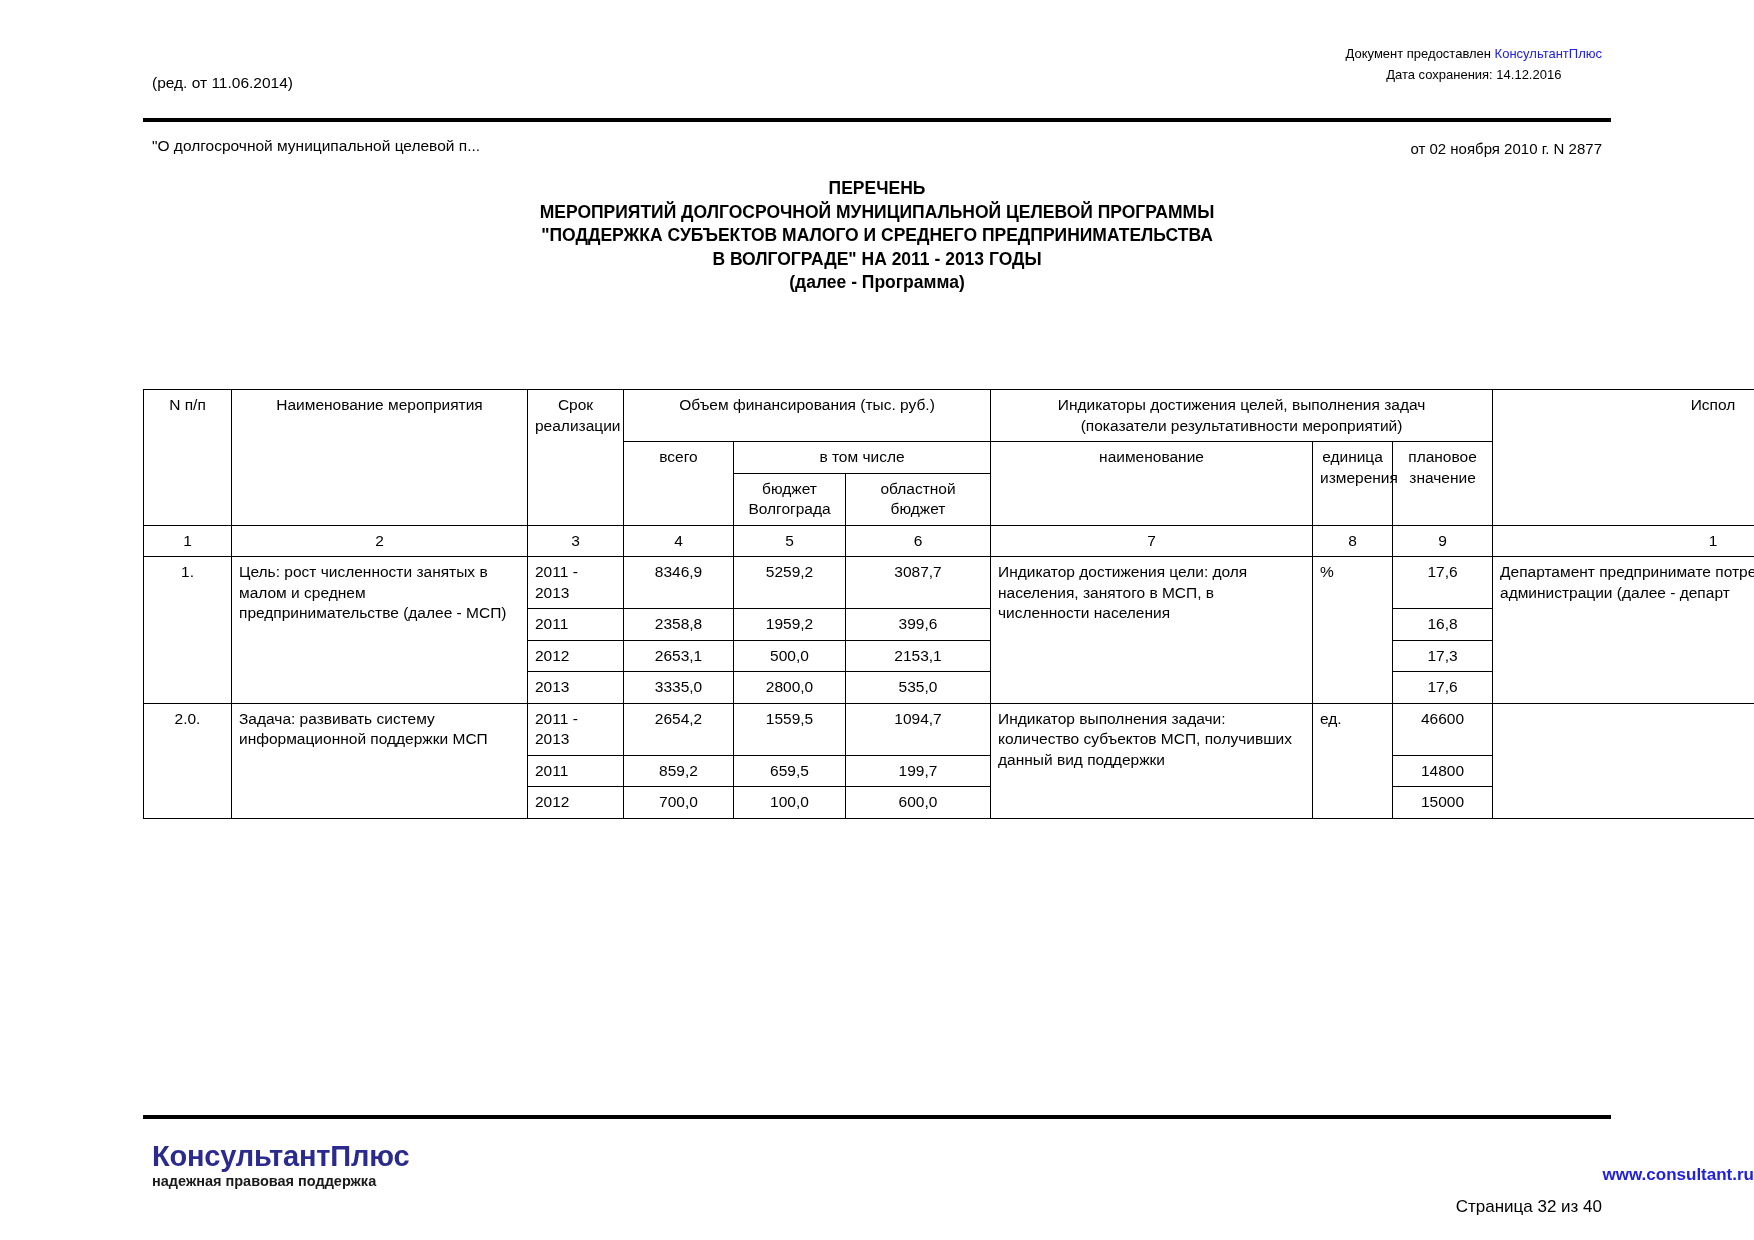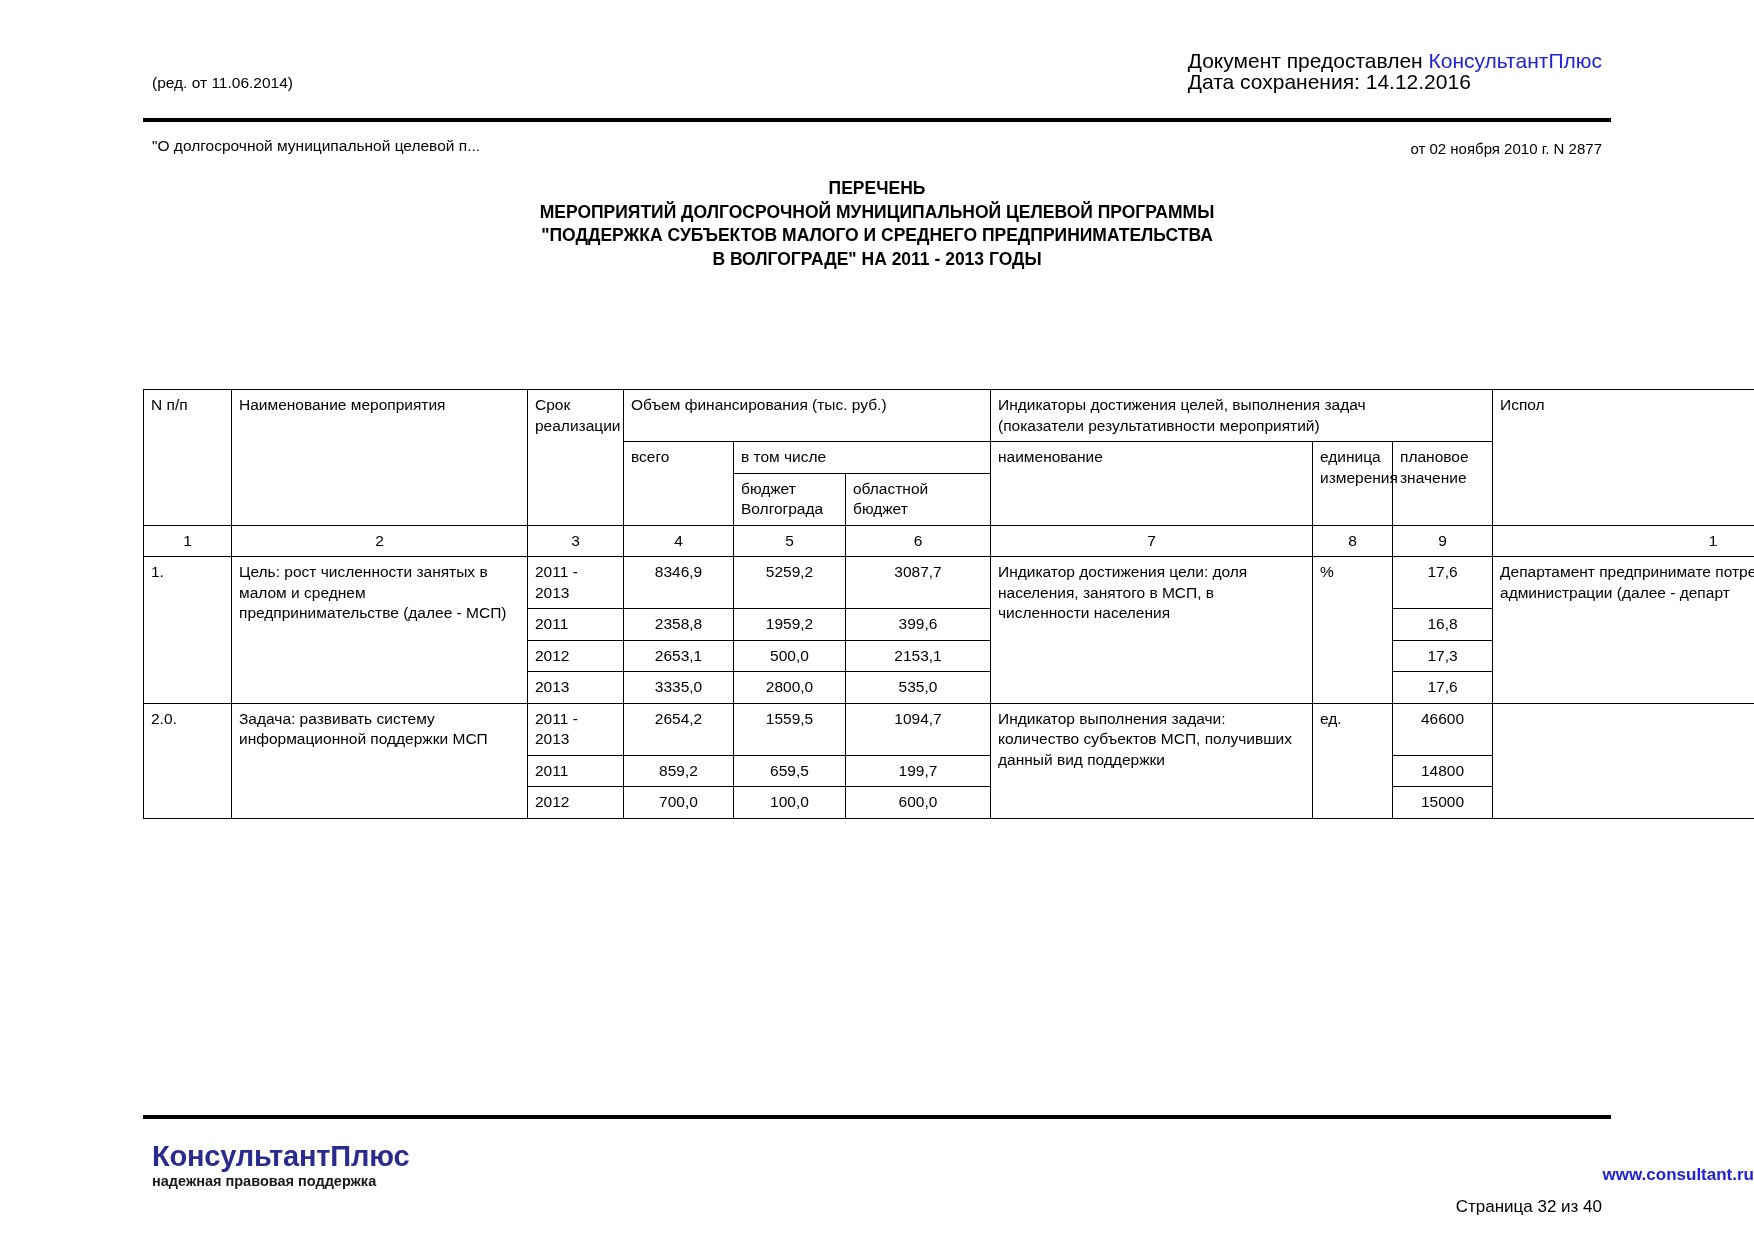--- a/index.html
+++ b/index.html
@@ -35,23 +35,23 @@
     position: absolute;
     left: 0;
     top: 0;
     font-size: 15.5px;
     line-height: 21px;
     white-space: pre;
   }
   .hdr-right {
     position: absolute;
     right: 0;
-    top: 20px;
-    text-align: left;
-    font-size: 21px;
+    top: 13px;
+    text-align: center;
+    font-size: 13px;
     line-height: 21px;
   }
   .link {
     color: #2020dd;
   }
   .rule {
     position: absolute;
     left: 143px;
     right: 143px;
     height: 4px;
@@ -105,21 +105,21 @@
     width: 1790px;
     font-size: 15.5px;
   }
   table.main td, table.main th {
     border: 1.6px solid #000000;
     padding: 5px 7px;
     vertical-align: top;
     font-weight: normal;
     line-height: 20.5px;
   }
-  .c-center { }
+  .c-center { text-align: center; }
   .numrow td { text-align: center; vertical-align: middle; }
   .num-cell { text-align: center; }
 
   
   col.w1  { width: 88px; }
   col.w2  { width: 296px; }
   col.w3  { width: 96px; }
   col.w4  { width: 110px; }
   col.w5  { width: 112px; }
   col.w6  { width: 145px; }
@@ -188,20 +188,21 @@
 
   <div class="rule rule-top"></div>
 
   <div class="doc-date">от 02 ноября 2010 г. N 2877</div>
 
   <div class="title">
     <span class="l">ПЕРЕЧЕНЬ</span>
     <span class="l">МЕРОПРИЯТИЙ ДОЛГОСРОЧНОЙ МУНИЦИПАЛЬНОЙ ЦЕЛЕВОЙ ПРОГРАММЫ</span>
     <span class="l">"ПОДДЕРЖКА СУБЪЕКТОВ МАЛОГО И СРЕДНЕГО ПРЕДПРИНИМАТЕЛЬСТВА</span>
     <span class="l">В ВОЛГОГРАДЕ" НА 2011 - 2013 ГОДЫ</span>
+    <span class="l">(далее - Программа)</span>
   </div>
 
 
   <div class="tbl-wrap">
     <table class="main">
       <colgroup>
         <col class="w1">
           <col class="w2">
           <col class="w3">
           <col class="w4">

